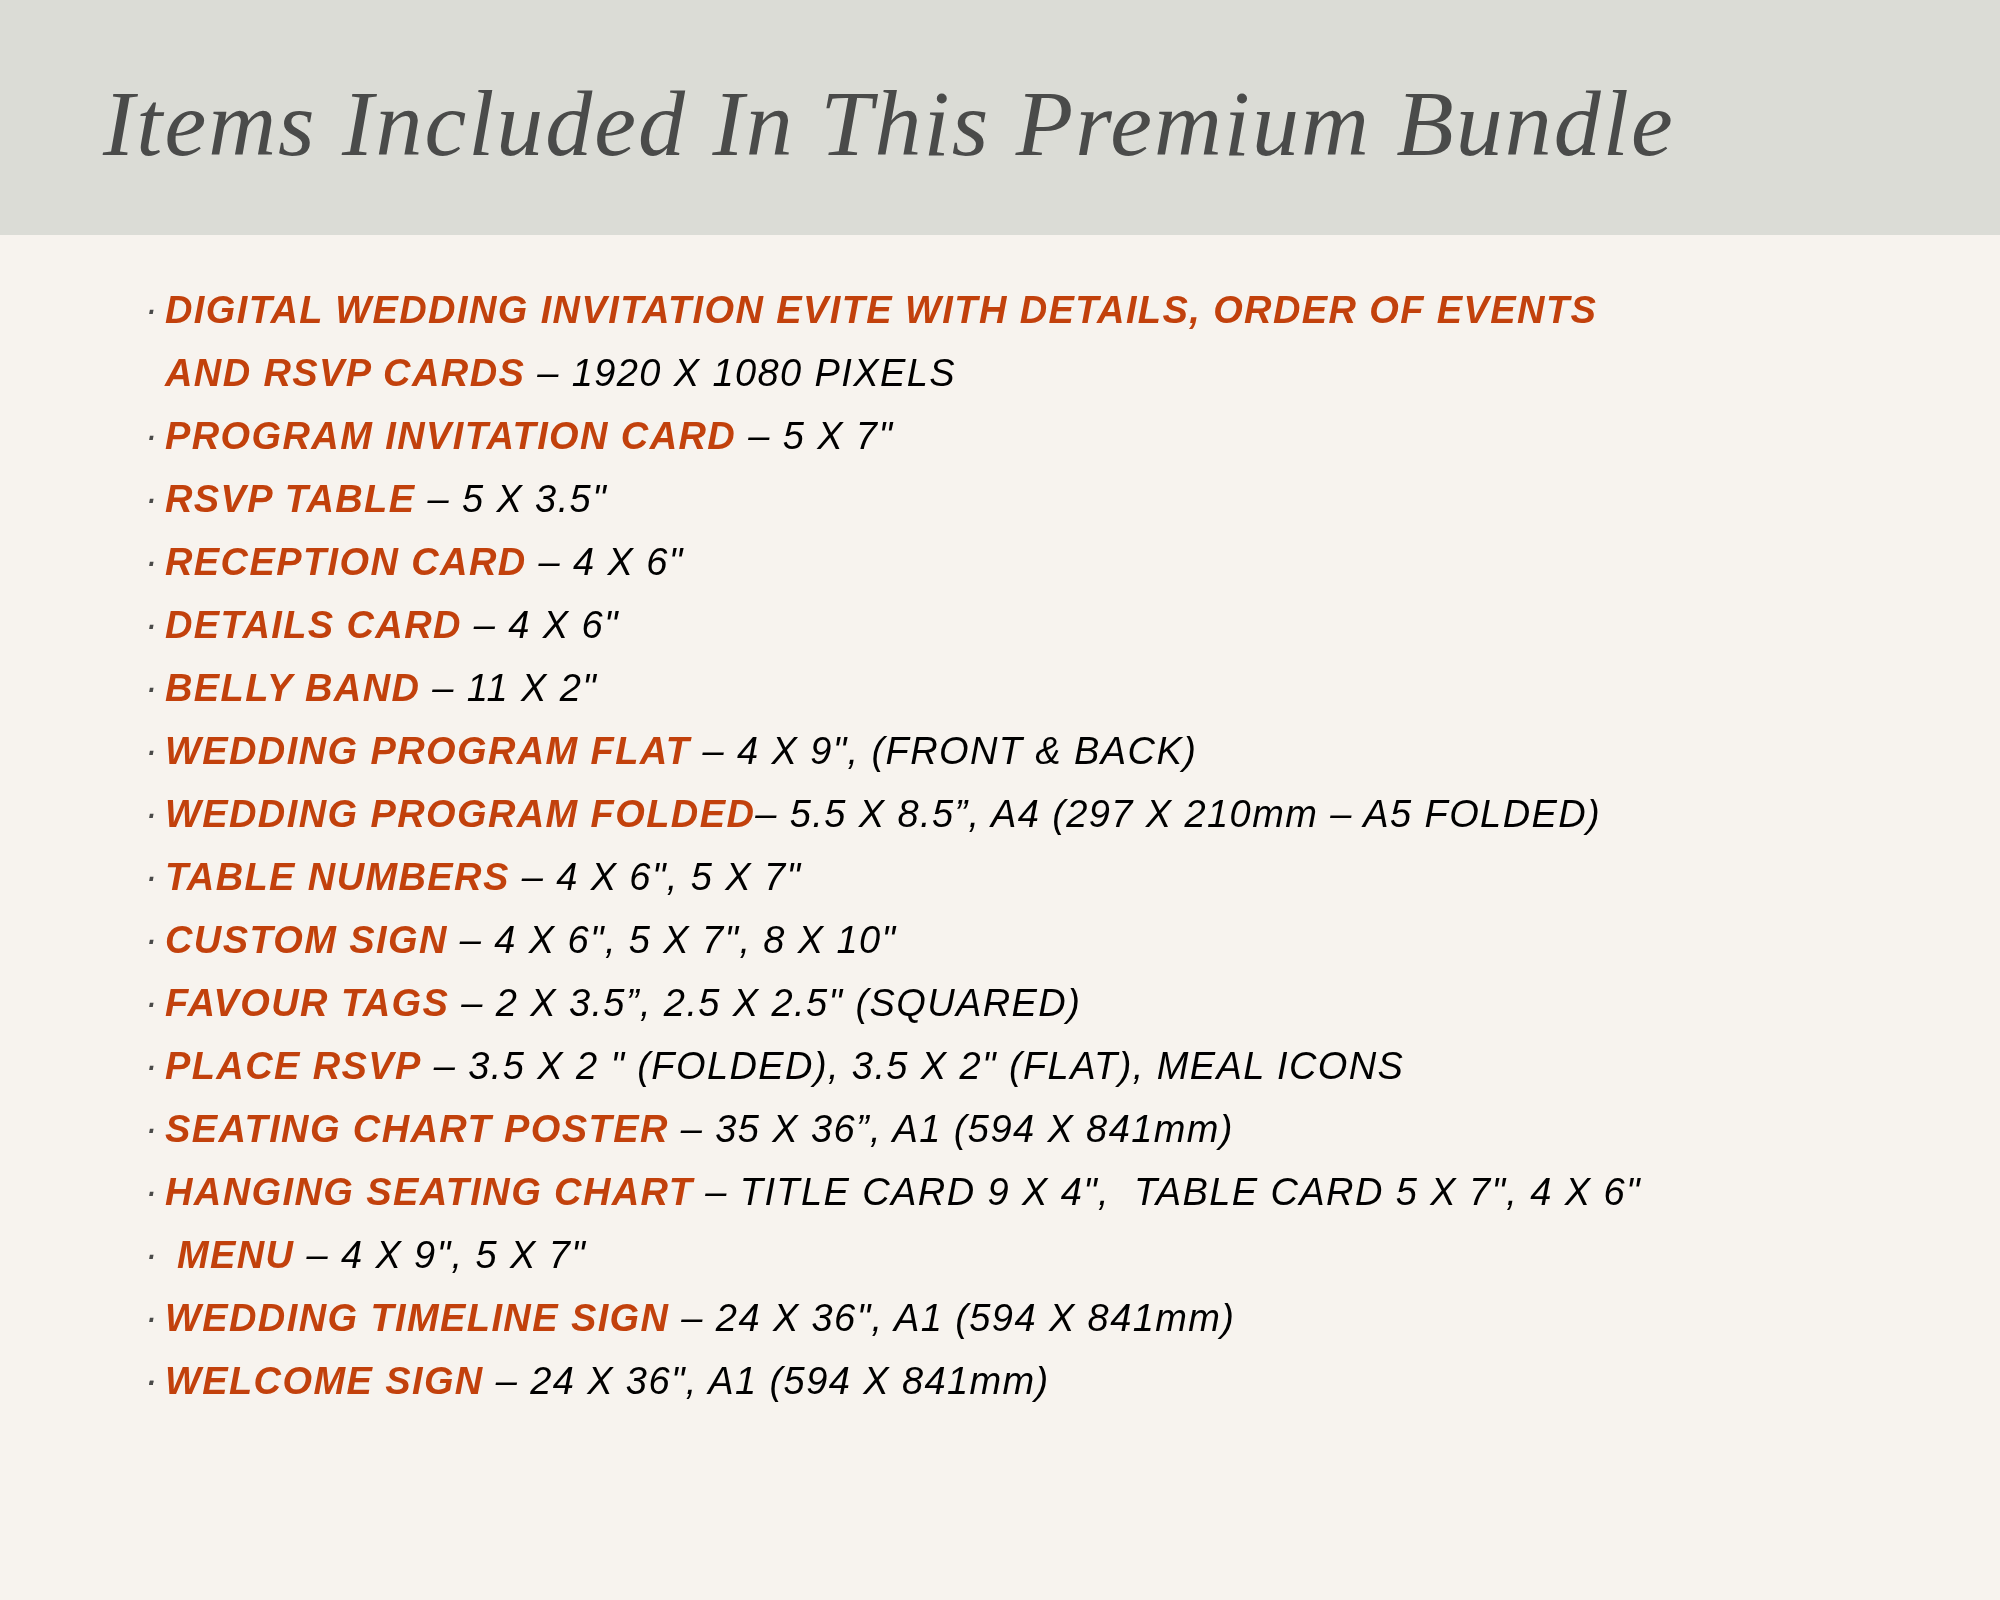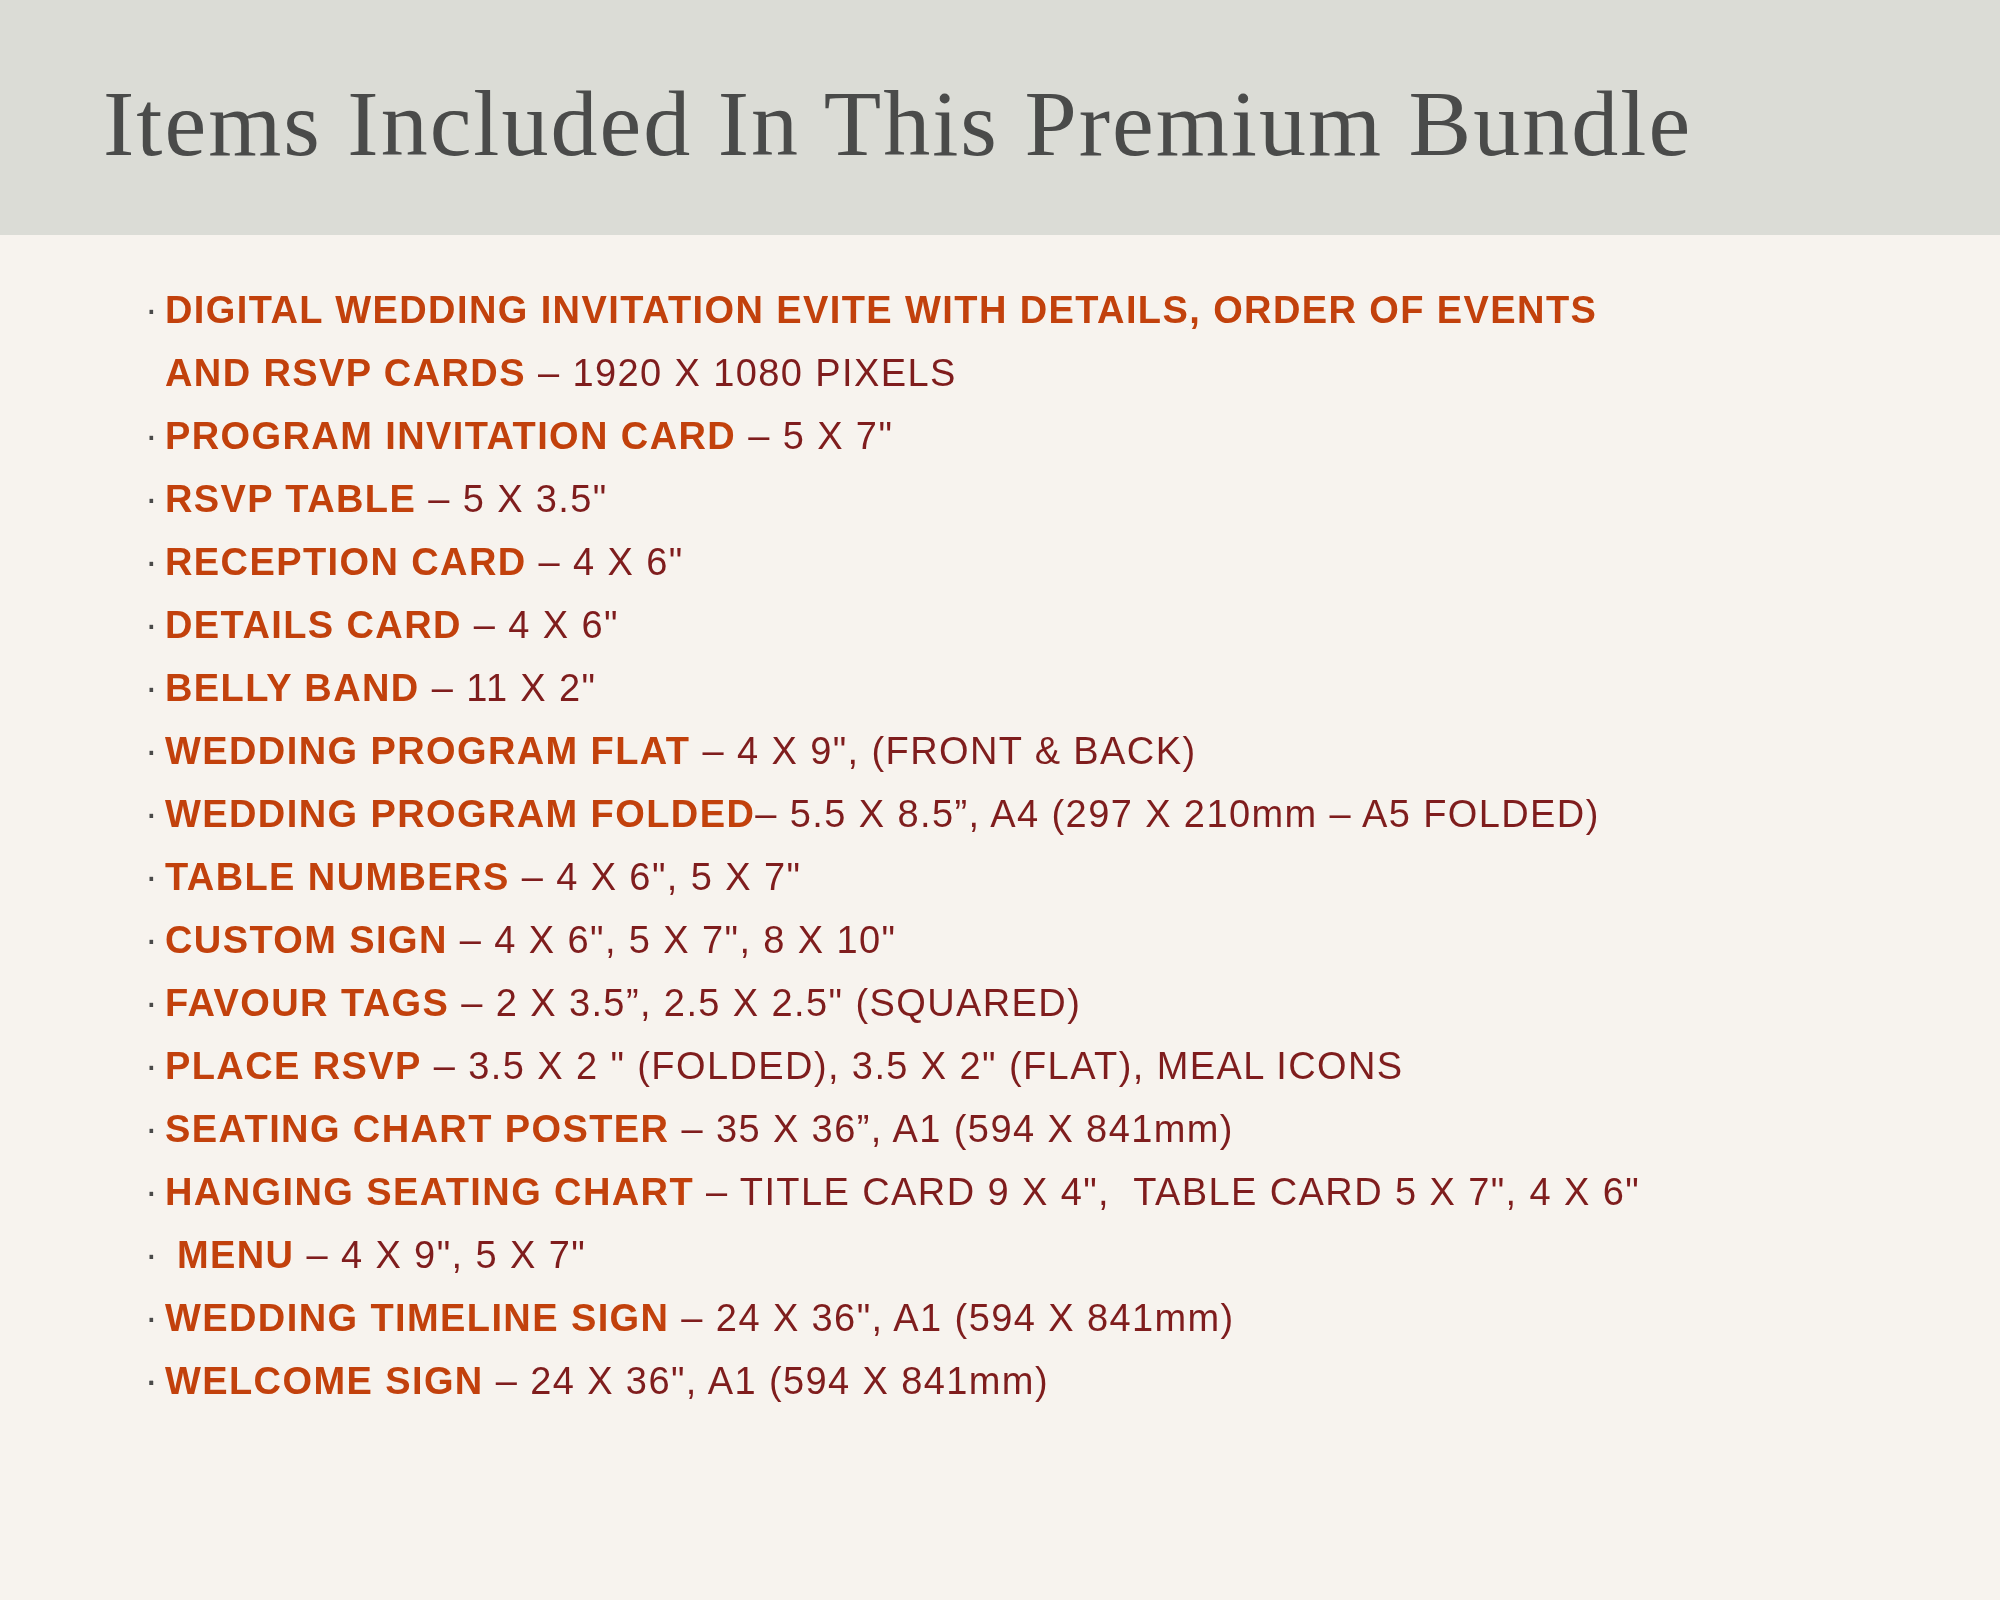--- a/index.html
+++ b/index.html
@@ -8,20 +8,21 @@
     width: 2000px;
     height: 1600px;
     overflow: hidden;
     background: #f7f3ee;
     font-family: "Liberation Sans", sans-serif;
   }
   .page {
     width: 2000px;
     height: 1600px;
     background: #f7f3ee;
+    font-style: italic;
   }
   .header-band {
     height: 235px;
     background: #dbdcd6;
     display: flex;
     align-items: center;
   }
   .page-title {
     font-family: "Liberation Serif", "DejaVu Serif", serif;
     font-weight: 400;
@@ -50,21 +51,21 @@
     top: 0;
     color: #4a4a49;
   }
   .item-name {
     font-weight: 700;
     color: #c2410c;
     white-space: pre-wrap;
   }
   .item-rest {
     font-weight: 400;
-    color: #7f1d1d;
+    color: #000000;
     white-space: pre-wrap;
   }
 </style>
 </head>
 <body>
 
 <div class="page">
   <div class="header-band">
     <h1 class="page-title">Items Included In This Premium Bundle</h1>
   </div>

